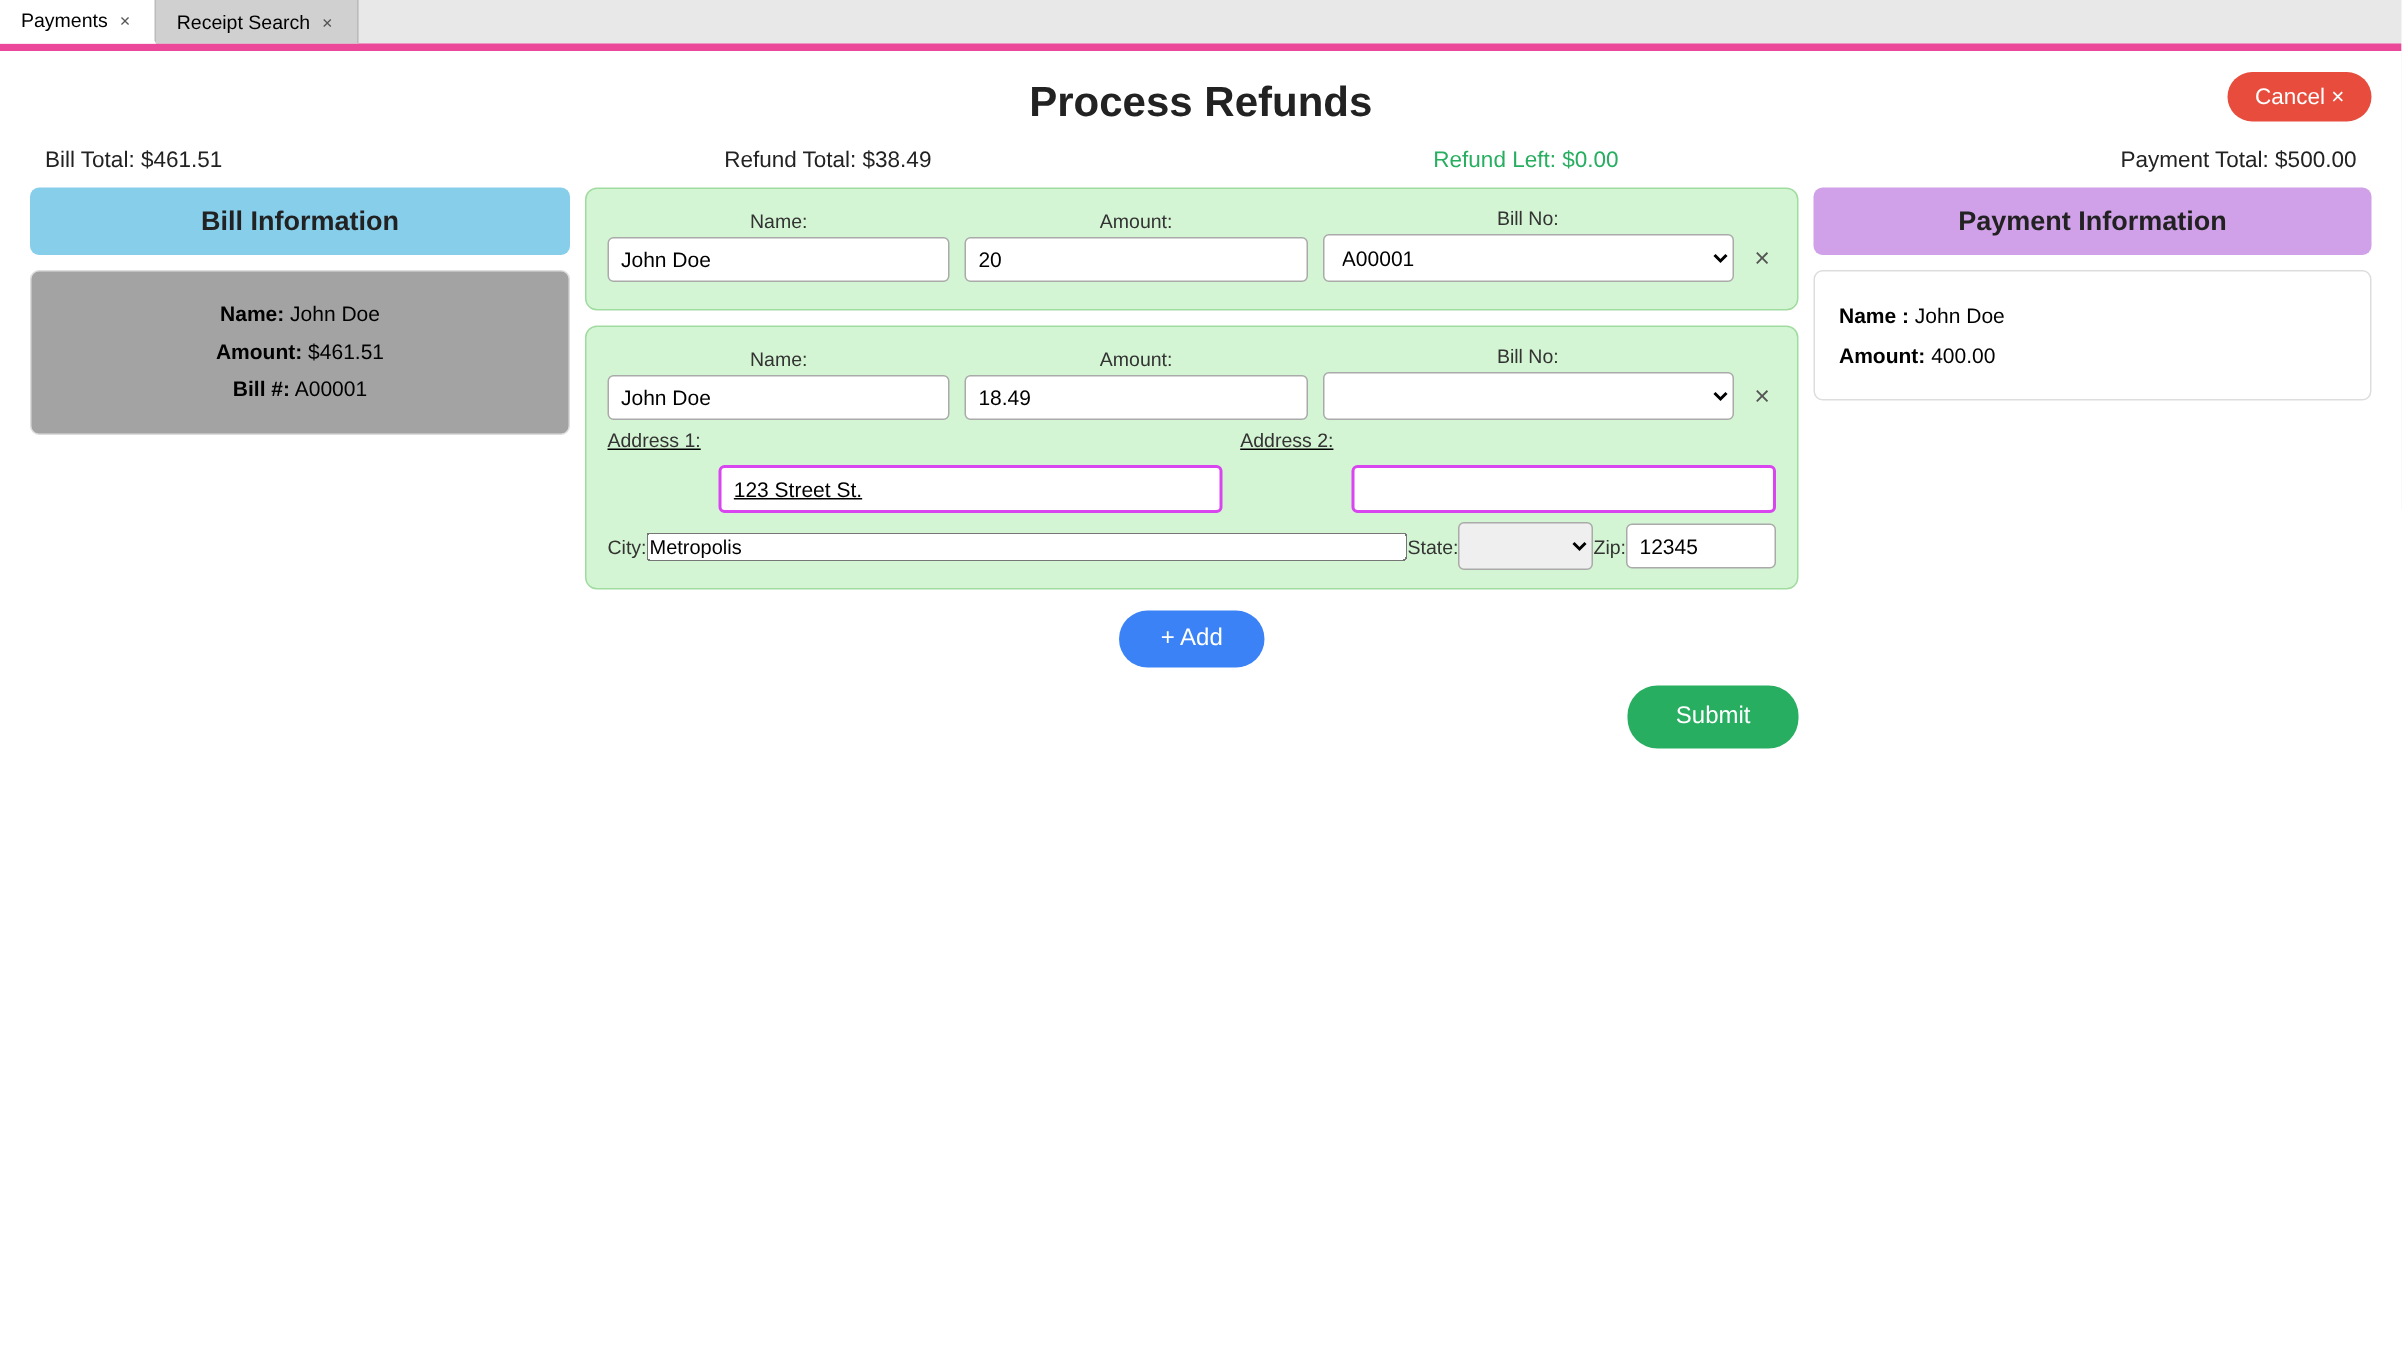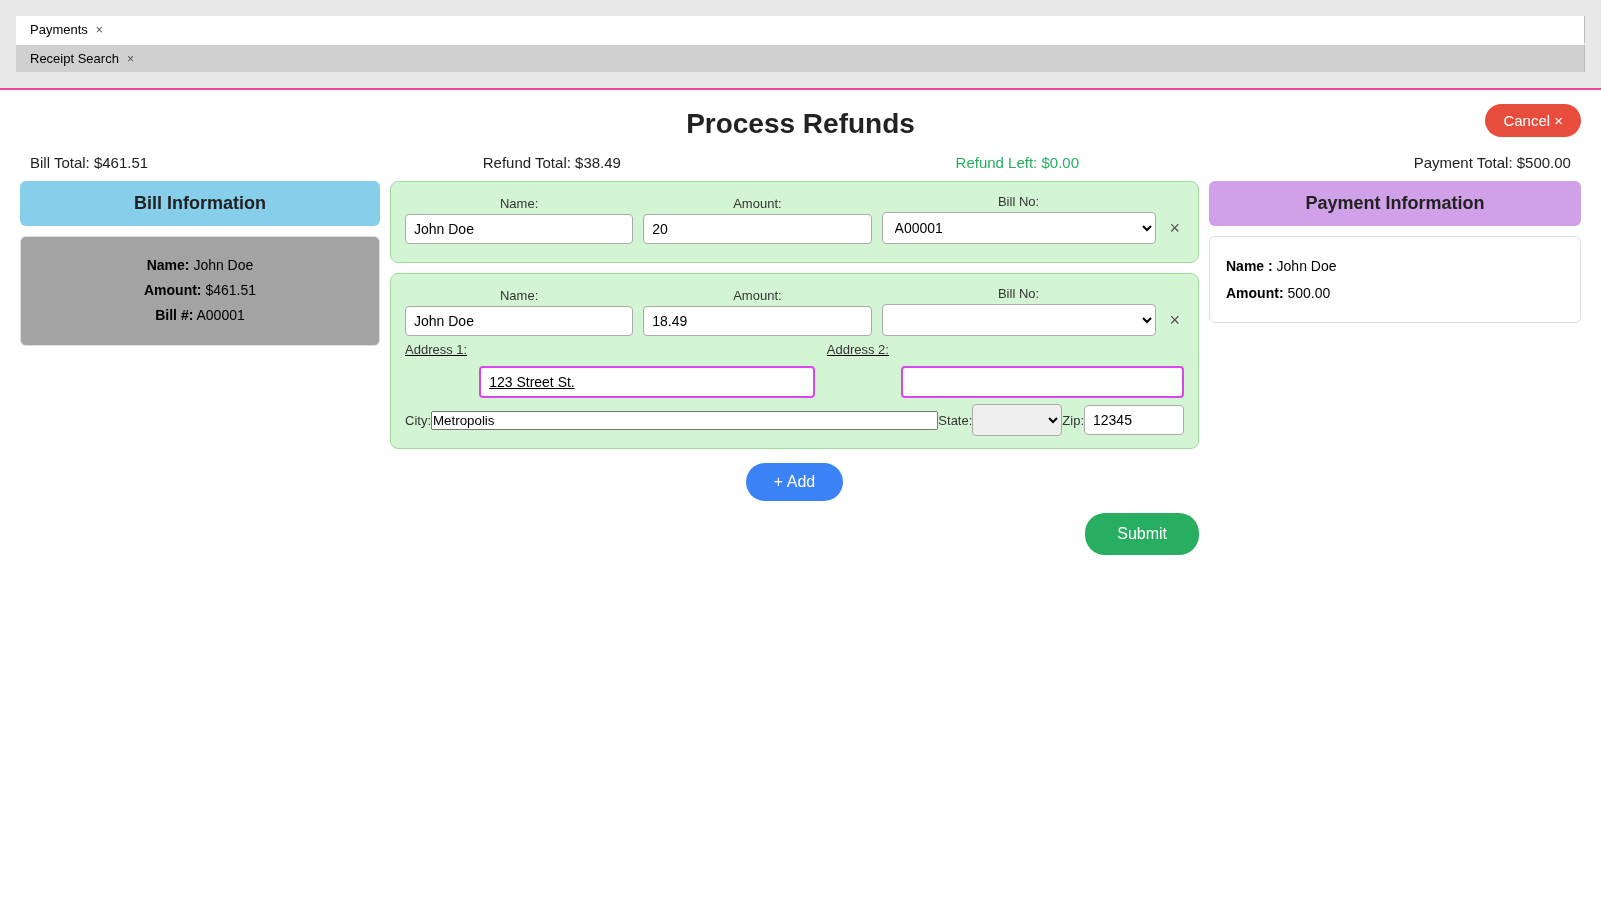--- a/index.html
+++ b/index.html
@@ -2,23 +2,22 @@
 <html><head>
   <meta charset="utf-8">
   <style>
     * { box-sizing: border-box; margin: 0; padding: 0; }
     body { font-family: Arial, sans-serif; background: #f0f0f0; font-size: 14px; }
 
     
     .tab-bar {
       display: flex;
       background: #e8e8e8;
-      border-bottom: 2px solid #ec4899;
-      padding: 16px;
-      flex-direction: column;
+      border-bottom: 5px solid #ec4899;
+      padding: 0;
     }
     .tab {
       display: flex;
       align-items: center;
       padding: 6px 14px;
       background: #d0d0d0;
       border-right: 1px solid #bbb;
       cursor: pointer;
       font-size: 13px;
       gap: 6px;
@@ -379,20 +378,20 @@
 
     <div class="payment-panel">
       <div class="payment-header">Payment Information</div>
       <div class="payment-card">
         <div>
           <strong>Name :</strong>
           <span>John Doe</span>
         </div>
         <div>
           <strong>Amount:</strong>
-          <span>500.00</span>
+          <span>400.00</span>
         </div>
       </div>
     </div>
 
   </div>
 
 </div>
 
 </body></html>

